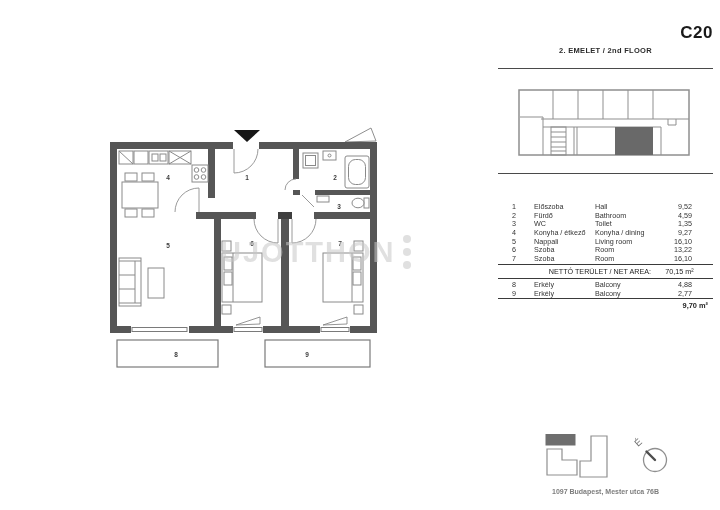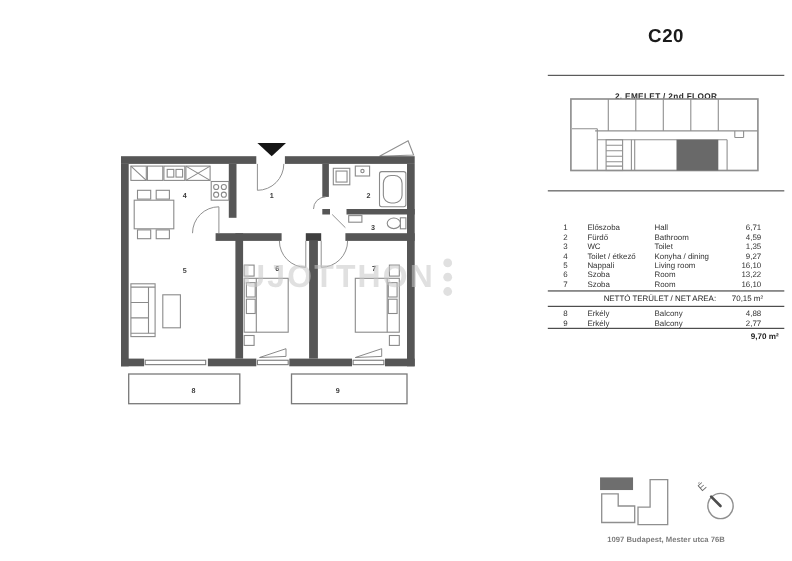--- a/index.html
+++ b/index.html
@@ -10,24 +10,24 @@
   .plan-svg{position:absolute;left:95px;top:120px;width:300px;height:260px;}
 
   
   .watermark{position:absolute;left:220px;top:224px;height:56px;display:flex;align-items:center;
              gap:7px;font-size:29px;font-weight:700;letter-spacing:2px;color:#c7c7c7;opacity:.55;
              z-index:3;pointer-events:none;}
   .wm-dots{display:flex;flex-direction:column;gap:5px;}
   .wm-dots i{width:8px;height:8px;border-radius:50%;background:#c7c7c7;display:block;}
 
   
-  .panel-title{position:absolute;left:498px;top:23px;width:215px;text-align:center;
+  .panel-title{position:absolute;left:498px;top:23px;width:215px;text-align:right;
                font-size:17px;font-weight:700;color:#1a1a1a;letter-spacing:.5px;}
   .panel-sub{position:absolute;left:498px;top:46px;width:215px;text-align:center;
-             font-size:7.5px;font-weight:700;color:#2b2b2b;letter-spacing:.3px;margin-top:37px;}
+             font-size:7.5px;font-weight:700;color:#2b2b2b;letter-spacing:.3px;}
   .rule{position:absolute;left:498px;width:215px;height:1px;background:#4a4a4a;}
   .rule1{top:68px;} .rule2{top:173px;}
   .keyplan-svg{position:absolute;left:518px;top:89px;width:172px;height:68px;}
 
   .legend{position:absolute;left:498px;top:202px;width:215px;z-index:4;}
   .lrow{display:grid;grid-template-columns:22px 61px 1fr 60px;padding-left:14px;height:8.7px;
         align-items:center;font-size:7.2px;color:#333;}
   .c-area{text-align:right;padding-right:21px;}
   .hline{height:1px;background:#3a3a3a;margin:1px 0;}
   .net-row{display:grid;grid-template-columns:1fr 62px;height:11px;align-items:center;
@@ -220,37 +220,37 @@
     <rect x="97" y="38" width="38" height="28" fill="#696969"></rect>
   </svg>
 
   <div class="rule rule2"></div>
 
   <div class="legend">
     <div class="lrow">
       <span>1</span>
       <span>Előszoba</span>
       <span>Hall</span>
-      <span class="c-area">6,71</span>
+      <span class="c-area">9,52</span>
     </div>
     <div class="lrow">
       <span>2</span>
       <span>Fürdő</span>
       <span>Bathroom</span>
       <span class="c-area">4,59</span>
     </div>
     <div class="lrow">
       <span>3</span>
       <span>WC</span>
       <span>Toilet</span>
       <span class="c-area">1,35</span>
     </div>
     <div class="lrow">
       <span>4</span>
-      <span>Toilet / étkező</span>
+      <span>Konyha / étkező</span>
       <span>Konyha / dining</span>
       <span class="c-area">9,27</span>
     </div>
     <div class="lrow">
       <span>5</span>
       <span>Nappali</span>
       <span>Living room</span>
       <span class="c-area">16,10</span>
     </div>
     <div class="lrow">

